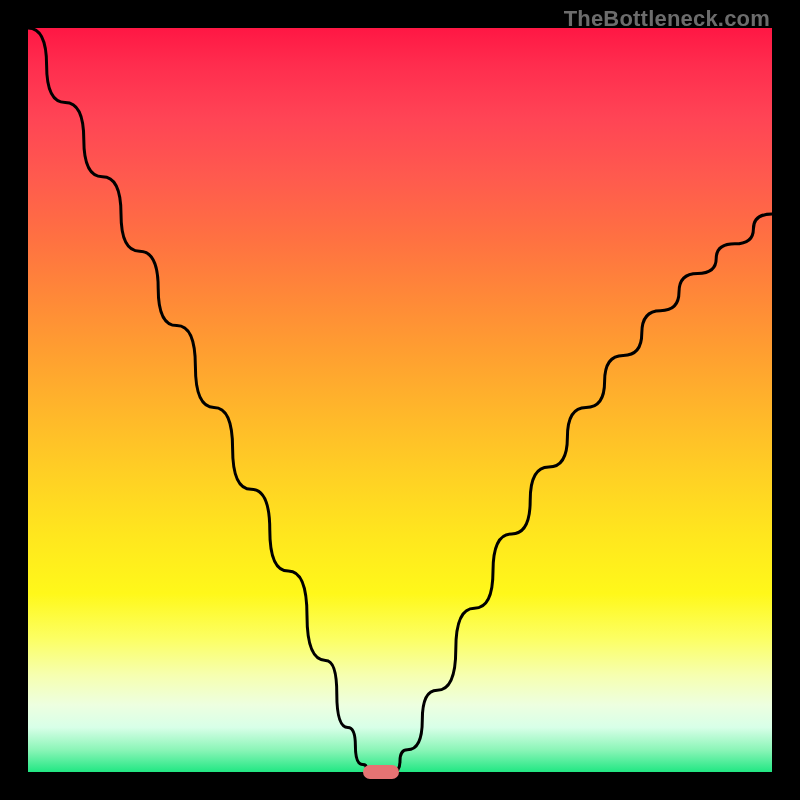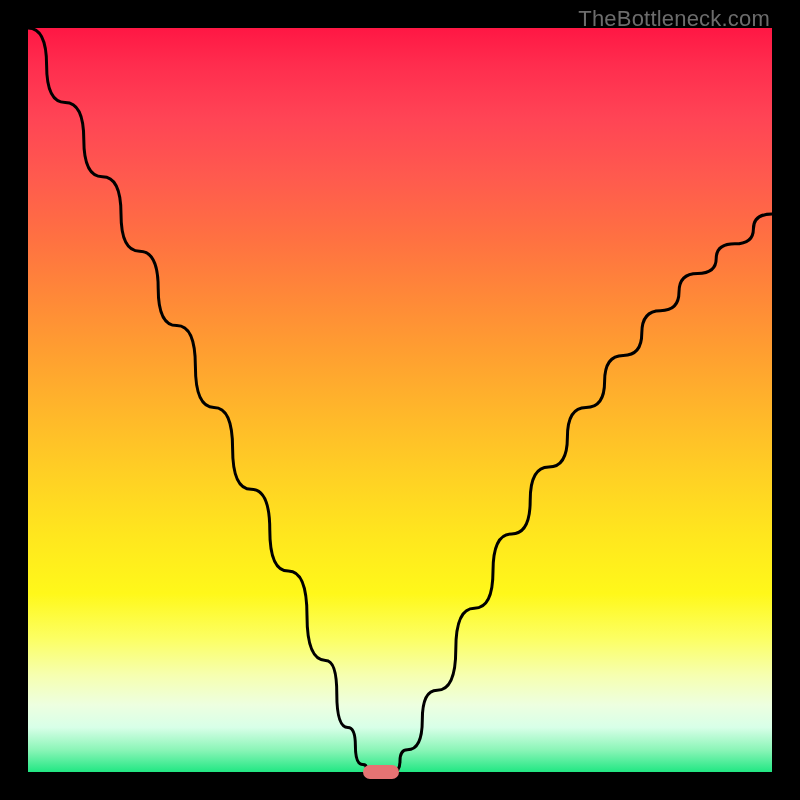--- a/index.html
+++ b/index.html
@@ -35,21 +35,21 @@
       #8cf5b8 97%,
       #21e783 100%
     );
   }
   .watermark {
     position: absolute;
     top: 6px;
     right: 30px;
     font-family: Arial, Helvetica, sans-serif;
     font-size: 22px;
-    font-weight: 400;
+    font-weight: 700;
     color: #6c6c6c;
     letter-spacing: 0.2px;
   }
   svg.curves {
     position: absolute;
     left: 0; top: 0;
     width: 744px;
     height: 744px;
     overflow: visible;
   }

